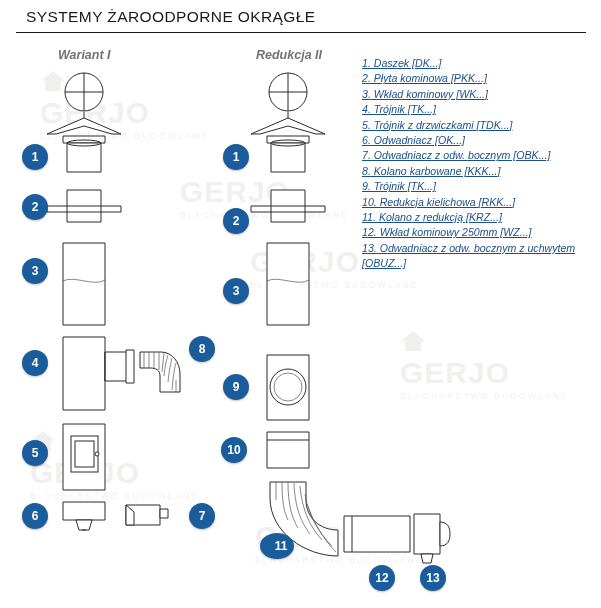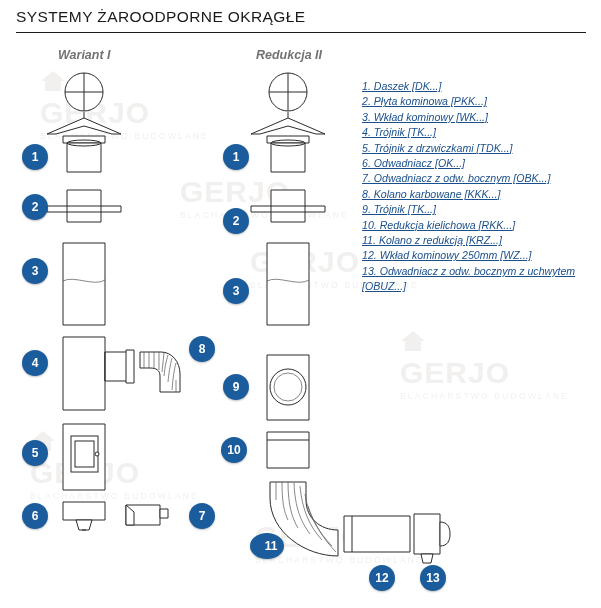--- a/index.html
+++ b/index.html
@@ -15,21 +15,21 @@
     overflow: hidden;
   }
   #page {
     position: relative;
     width: 601px;
     height: 608px;
   }
   
   .title {
     position: absolute;
-    left: 16px;
+    left: 26px;
     top: 8px;
     font-size: 15.5px;
     letter-spacing: 0.4px;
     color: #1a1a1a;
     font-weight: 400;
   }
   .title-rule {
     position: absolute;
     left: 16px;
     top: 32px;
@@ -74,21 +74,20 @@
   }
   
   .legend {
     position: absolute;
     left: 362px;
     top: 56px;
     width: 232px;
     color: #1a4f8a;
     font-size: 10.6px;
     line-height: 15.4px;
-    margin-top: 23px;
   }
   .legend-item {
     font-style: italic;
     text-decoration: underline;
     color: #1a4f8a;
     white-space: normal;
     cursor: pointer;
   }
   
   .badge {
@@ -282,21 +281,21 @@
   <div class="badge" style="left:22px; top:440px;">5</div>
   <div class="badge" style="left:22px; top:503px;">6</div>
   <div class="badge" style="left:189px; top:503px;">7</div>
   <div class="badge" style="left:189px; top:336px;">8</div>
 
   <div class="badge" style="left:223px; top:144px;">1</div>
   <div class="badge" style="left:223px; top:208px;">2</div>
   <div class="badge" style="left:223px; top:278px;">3</div>
   <div class="badge" style="left:223px; top:374px;">9</div>
   <div class="badge" style="left:221px; top:437px;">10</div>
-  <div class="badge" style="left:250px; top:533px;padding-left:8px;">11</div>
+  <div class="badge" style="left:260px; top:533px;padding-left:8px;">11</div>
   <div class="badge" style="left:369px; top:565px;text-align:right;">12</div>
   <div class="badge" style="left:420px; top:565px;">13</div>
 
   <div class="legend">
     <div class="legend-item">1. Daszek [DK...]</div>
     <div class="legend-item">2. Płyta kominowa [PKK...]</div>
     <div class="legend-item">3. Wkład kominowy [WK...]</div>
     <div class="legend-item">4. Trójnik [TK...]</div>
     <div class="legend-item">5. Trójnik z drzwiczkami [TDK...]</div>
     <div class="legend-item">6. Odwadniacz [OK...]</div>

